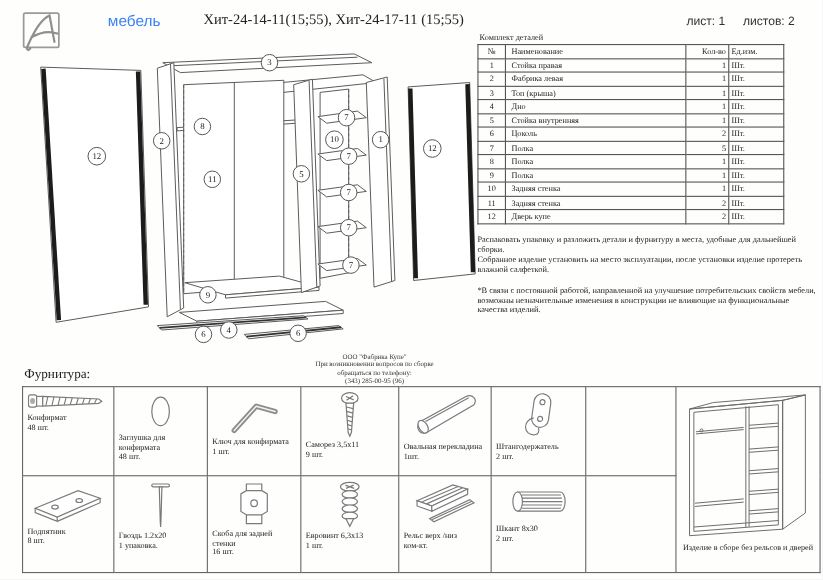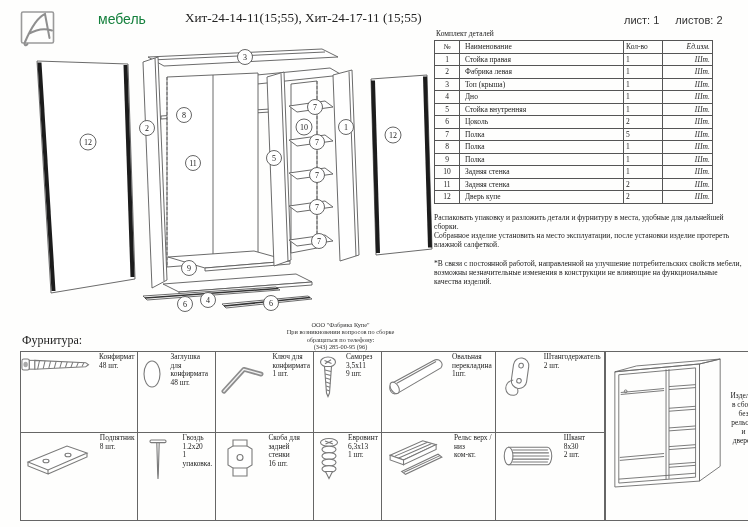--- a/index.html
+++ b/index.html
@@ -4,36 +4,36 @@
 <style>
   html,body{margin:0;padding:0;background:#e8e8e8;}
   .page{position:relative;width:748px;height:527px;background:#fefefd;
         font-family:"Liberation Serif", serif;color:#222;overflow:hidden;}
 
   
   .logo-box{position:absolute;left:18px;top:8px;width:40px;height:40px;}
   .brand{position:absolute;left:64px;top:12px;line-height:1.05;}
   .brand-name{font-family:"Liberation Sans",sans-serif;font-weight:bold;font-size:15px;
               letter-spacing:1.5px;color:#8a2f2b;}
-  .brand-sub{font-family:"Liberation Sans",sans-serif;font-size:14px;color:#15803d;
+  .brand-sub{font-family:"Liberation Sans",sans-serif;font-size:14px;color:#3b82f6;
              margin-left:34px;}
   .title{position:absolute;left:185px;top:10px;width:380px;font-size:13.2px;line-height:1.2;}
   .sheet-info{position:absolute;left:624px;top:14px;font-family:"Liberation Sans",sans-serif;
               font-size:11px;color:#333;display:flex;gap:16px;}
 
   
   .parts-panel{position:absolute;left:434px;top:29px;width:312px;}
   .parts-caption{font-size:7.5px;margin:0 0 2px 2px;}
   table.parts{border-collapse:collapse;table-layout:fixed;width:267px;}
   table.parts th, table.parts td{border:1px solid #555;font-size:7.5px;font-weight:normal;
       padding:1px 2px;height:9.5px;line-height:1;overflow:hidden;white-space:nowrap;}
   table.parts .c0{width:20px;text-align:center;}
   table.parts .c1{width:156px;text-align:left;padding-left:5px;}
-  table.parts .c2{width:34px;text-align:left;}
-  table.parts .c3{width:45px;text-align:right;font-style:italic;}
+  table.parts .c2{width:34px;text-align:right;}
+  table.parts .c3{width:45px;text-align:left;}
   .notes{margin-top:9px;width:308px;}
   .notes p{margin:0;font-size:7.6px;line-height:1.22;}
   .notes .warning{margin-bottom:8px;}
   .notes .p3{margin-bottom:0;}
   .notes .p4{margin-top:9px;}
 
   
   .factory-note{position:absolute;left:258px;top:321px;width:165px;text-align:center;
                 font-size:6.3px;line-height:1.18;color:#333;}
 
@@ -45,21 +45,21 @@
   .thick{stroke:#1c1c1c;stroke-width:4;fill:none;}
   .dash{stroke:#5a5a5a;stroke-width:.8;fill:none;stroke-dasharray:3 2;}
   .callout circle{fill:#fff;stroke:#555;stroke-width:.9;}
   .callout text{font-family:"Liberation Serif",serif;font-size:8px;fill:#222;
                 text-anchor:middle;dominant-baseline:central;}
 
   
   .hw-heading{position:absolute;left:22px;top:333px;font-size:12px;}
   table.hw{position:absolute;left:20px;top:351px;border-collapse:collapse;table-layout:fixed;}
   table.hw td{border:1px solid #666;padding:0;vertical-align:top;}
-  .hw-cell{display:flex;flex-direction:row;height:100%;}
+  .hw-cell{display:flex;flex-direction:column;height:100%;}
   .hw-icon{flex:1;display:flex;align-items:center;justify-content:center;padding-top:3px;}
   .hw-label{font-size:7.4px;line-height:1.15;padding:1px 3px 3px 4px;}
   .hw-label span{display:block;}
   .ico{stroke:#7a7a7a;stroke-width:1.1;fill:none;}
   .ico .fillw{fill:#fff;}
   .wardrobe-cell .hw-cell{align-items:center;justify-content:flex-end;}
   .wardrobe-caption{font-size:7.4px;text-align:center;padding-bottom:9px;}
   .wline{stroke:#6a6a6a;stroke-width:.9;fill:none;}
 </style>
 </head>

